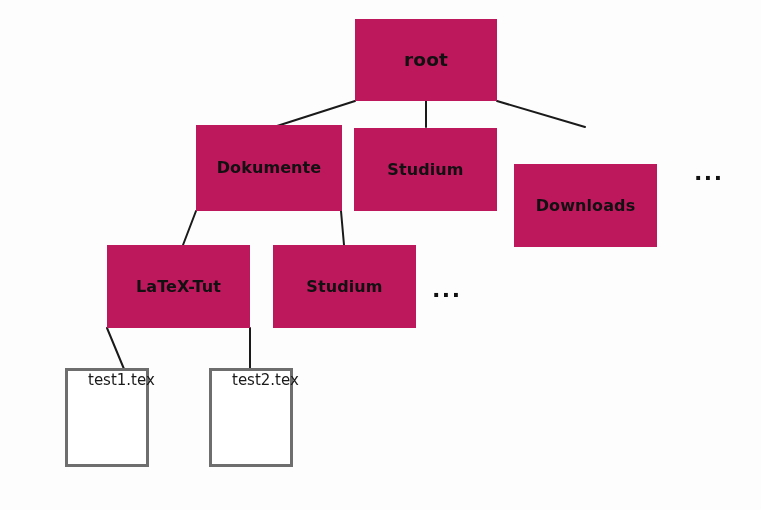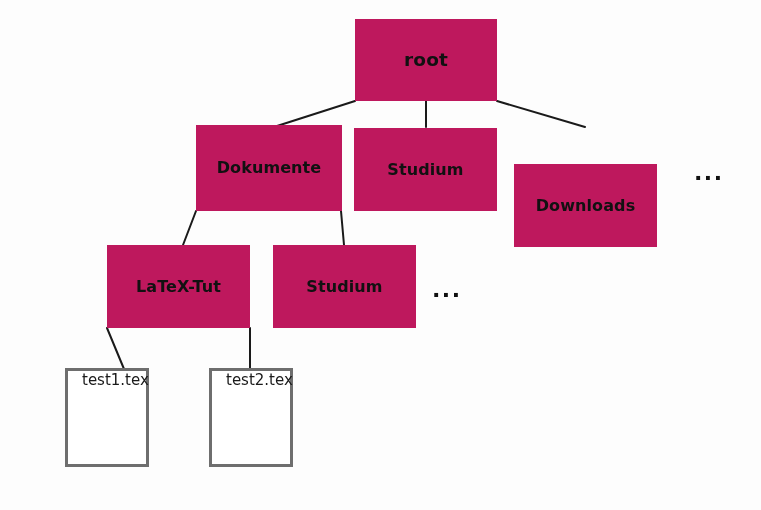--- a/index.html
+++ b/index.html
@@ -48,21 +48,21 @@
   .node.file {
     background: #ffffff;
     border: 3px solid #6e6e6e;
     align-items: flex-start;
     justify-content: flex-start;
   }
   .node.file .node-label {
     font-weight: normal;
     font-size: 15px;
     color: #1a1a1a;
-    padding: 1px 0 0 14px;
+    padding: 1px 0 0 20px;
     line-height: 1.15;
     white-space: nowrap;
   }
   .ellipsis {
     position: absolute;
     font-weight: bold;
     font-size: 22px;
     color: #111111;
     line-height: 1;
     letter-spacing: 1.5px;

